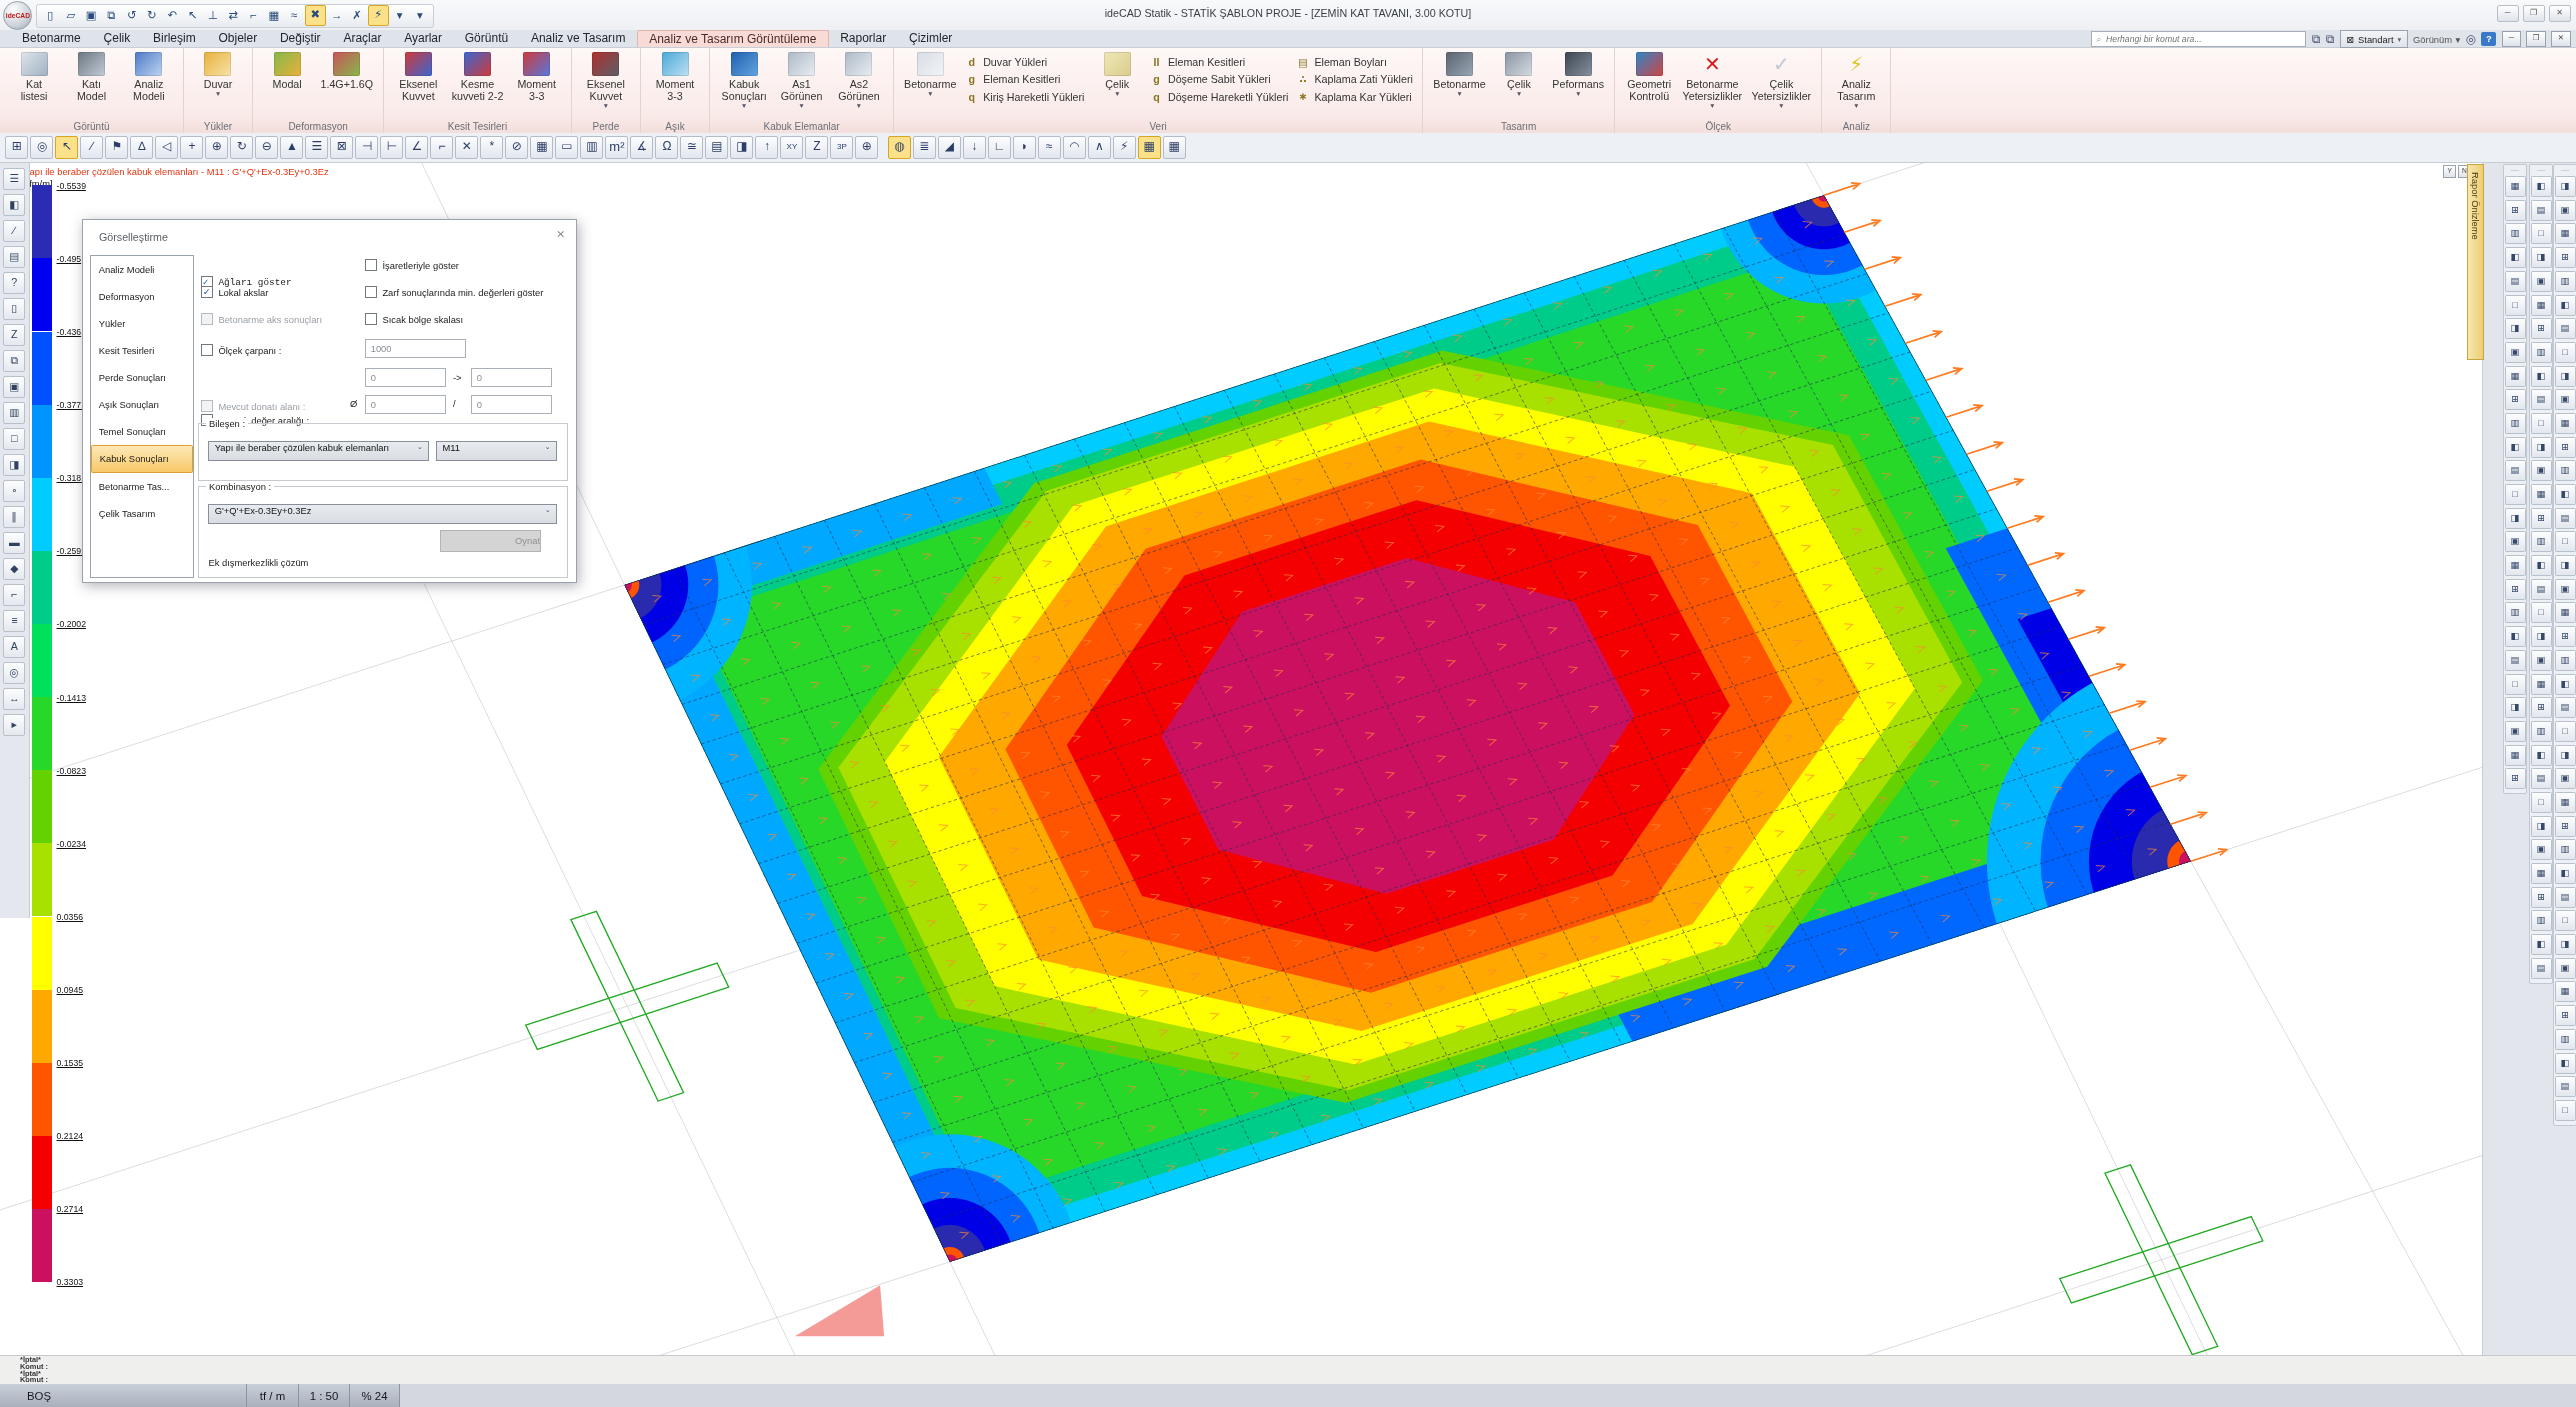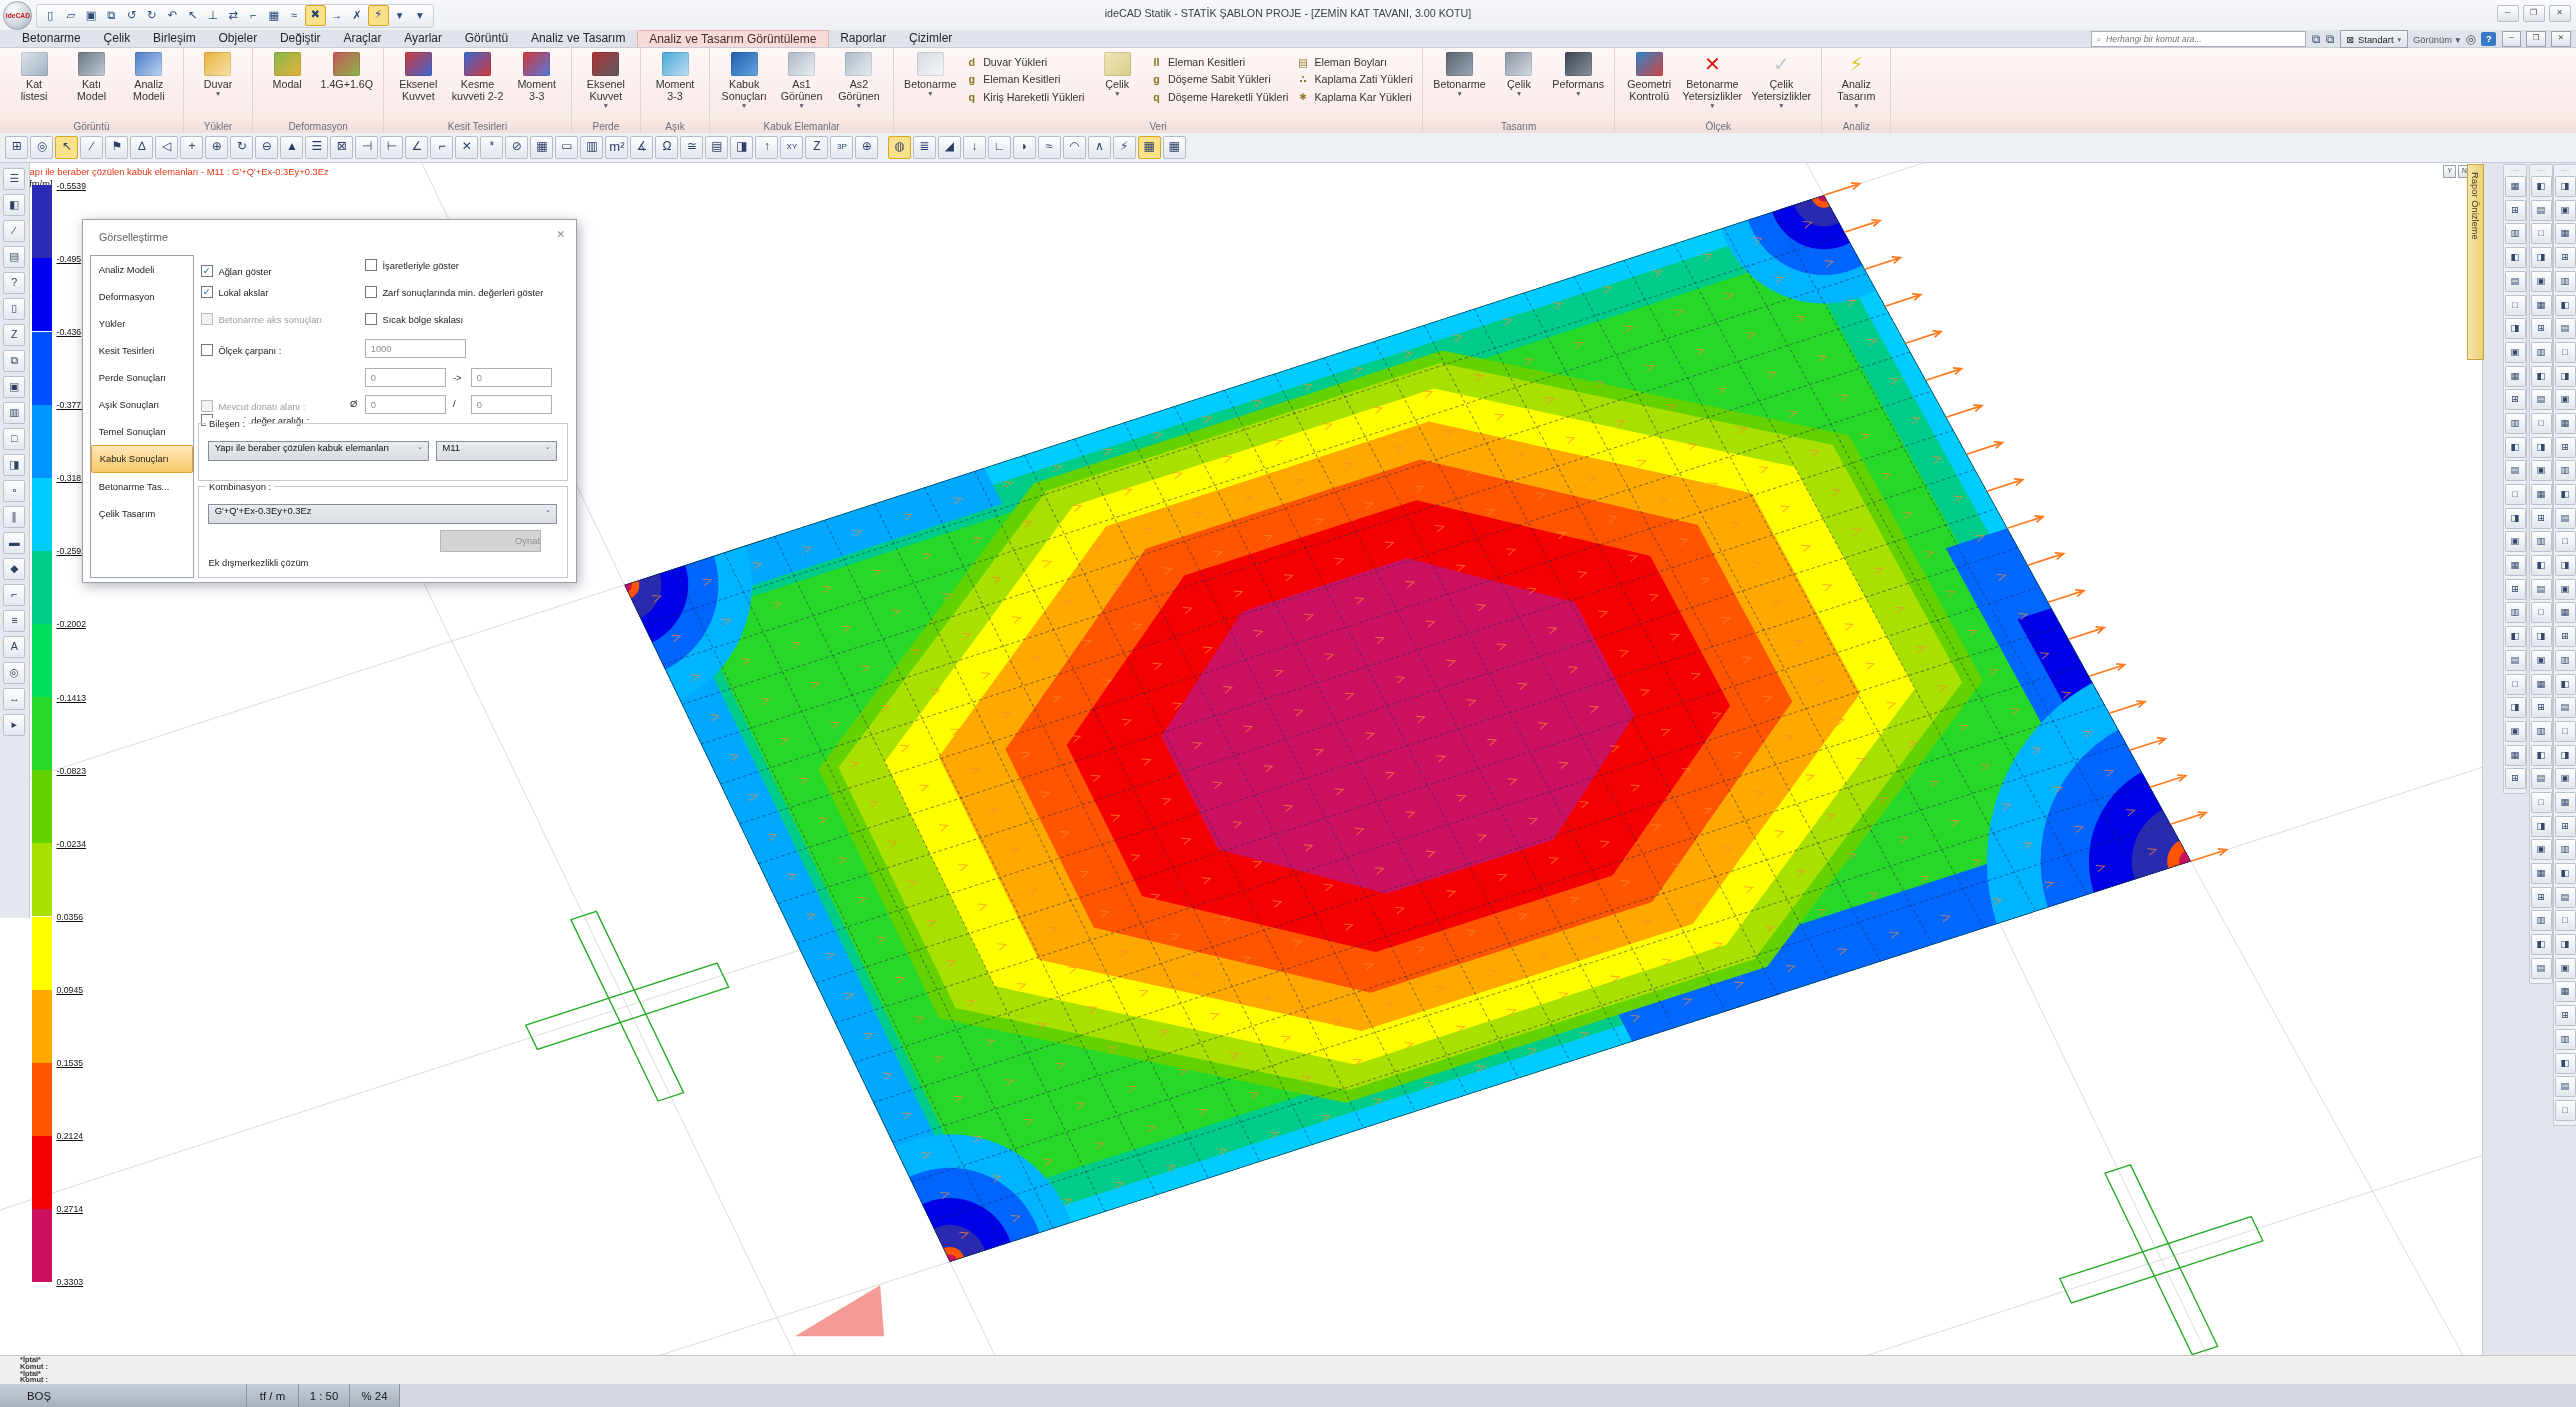--- a/index.html
+++ b/index.html
@@ -573,21 +573,21 @@
           <div class="dli">Yükler</div>
           <div class="dli">Kesit Tesirleri</div>
           <div class="dli">Perde Sonuçları</div>
           <div class="dli">Aşık Sonuçları</div>
           <div class="dli">Temel Sonuçları</div>
           <div class="dli active">Kabuk Sonuçları</div>
           <div class="dli">Betonarme Tas...</div>
           <div class="dli">Çelik Tasarım</div>
         </div>
       <div id="dlgChecks">
-          <div class="drow" style="left: 118px; top: 45px;">
+          <div class="drow" style="left: 118px; top: 56px; font-family: Liberation Mono, monospace;">
             <span class="cb on"></span>
             <span class="dlabel">Ağları göster</span>
           </div>
           <div class="drow" style="left: 118px; top: 66px;">
             <span class="cb on"></span>
             <span class="dlabel">Lokal akslar</span>
           </div>
           <div class="drow" style="left: 118px; top: 93px;">
             <span class="cb dis"></span>
             <span class="dlabel dis">Betonarme aks sonuçları</span>

